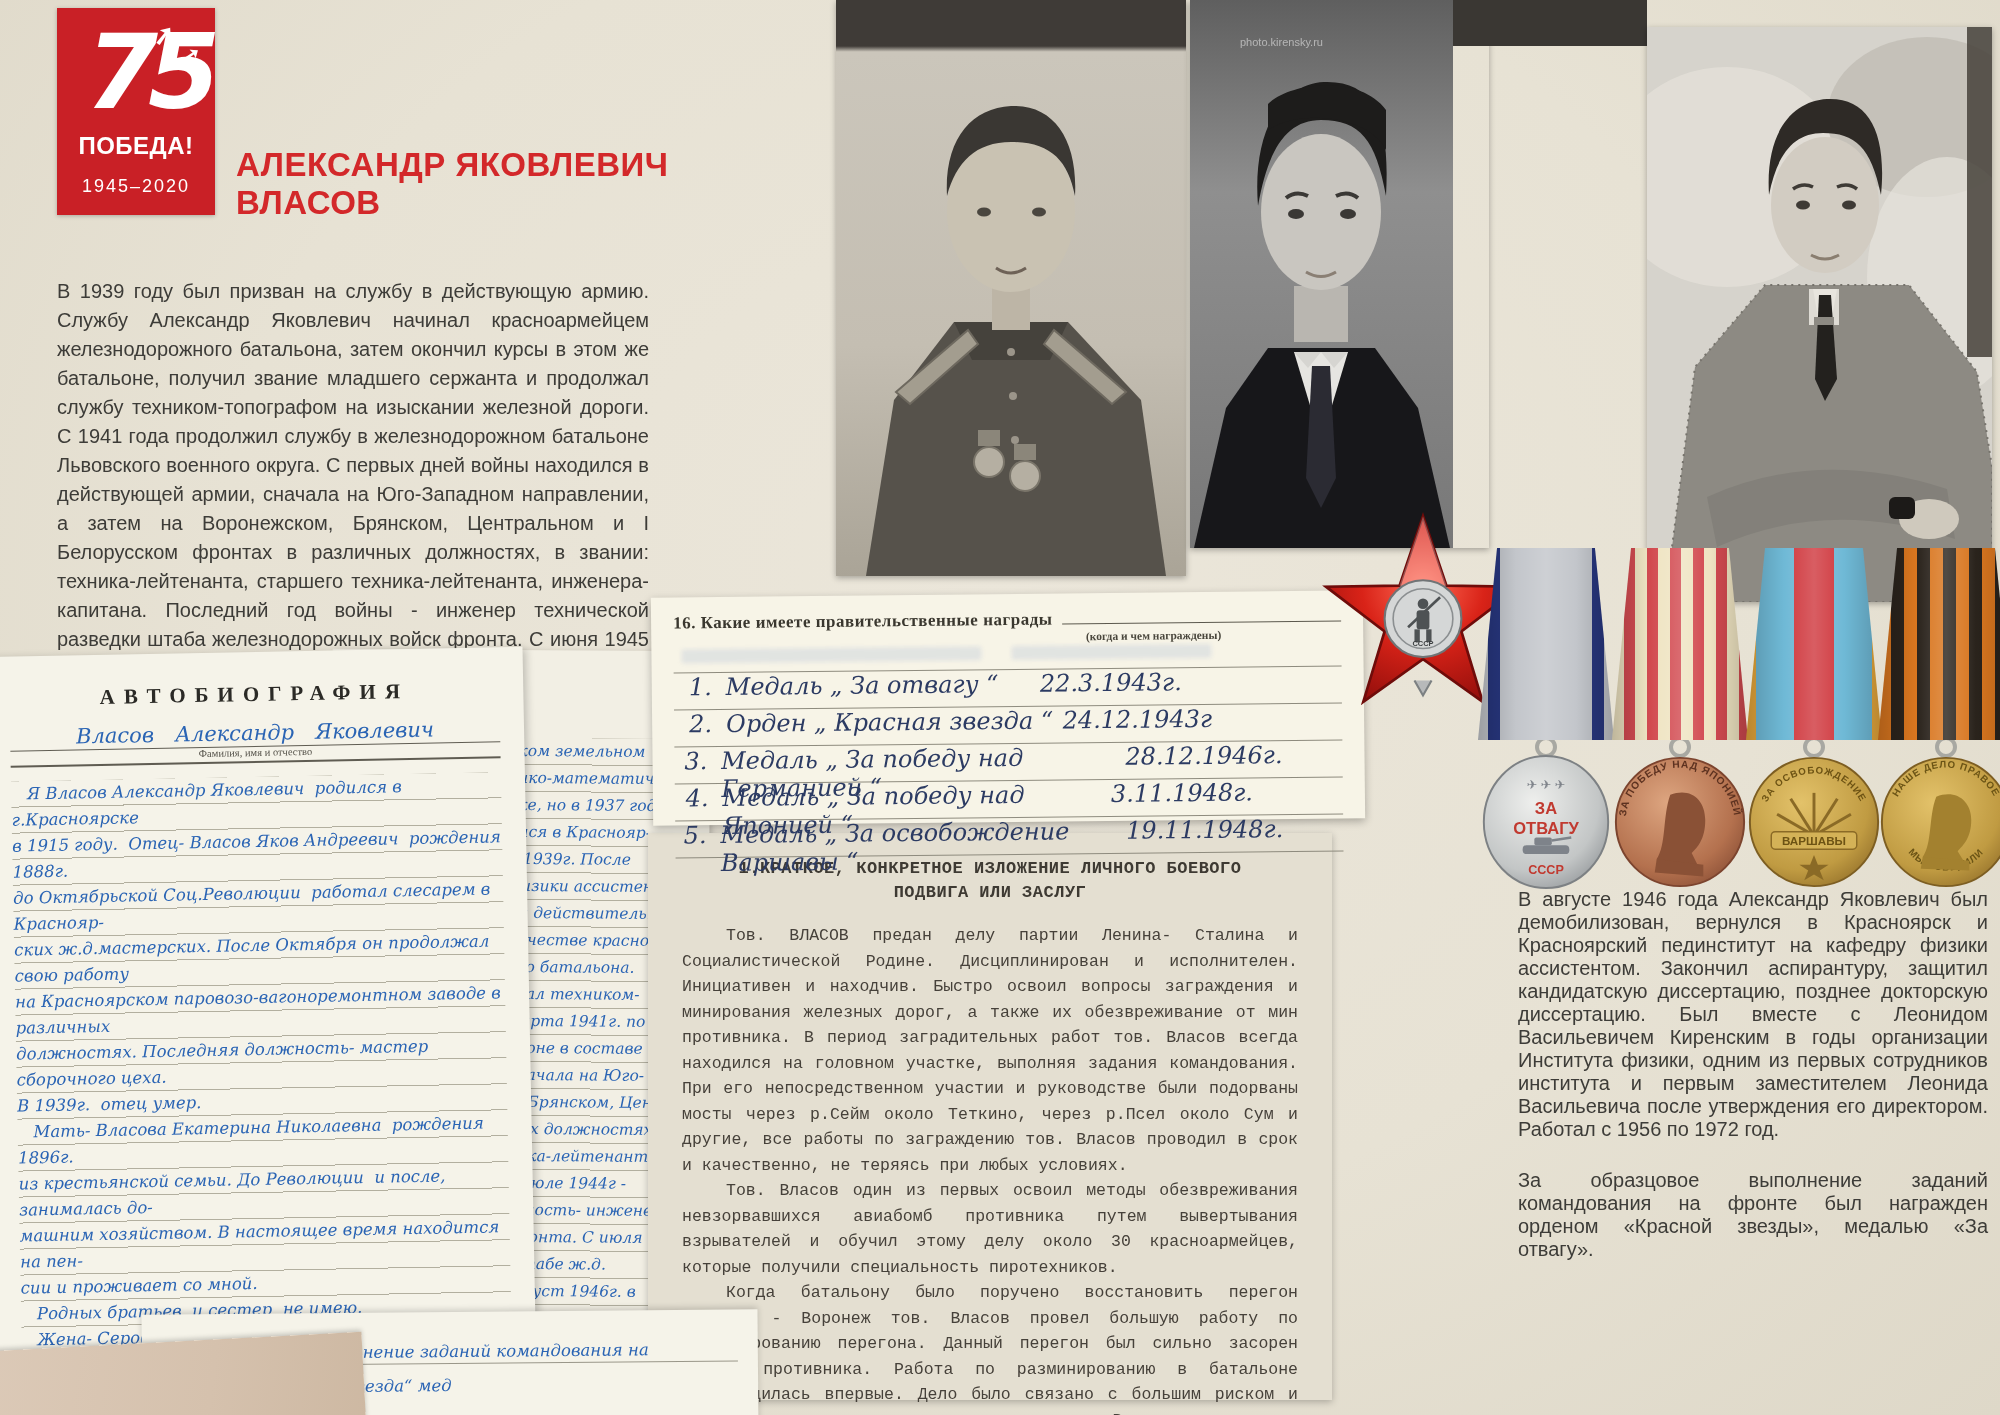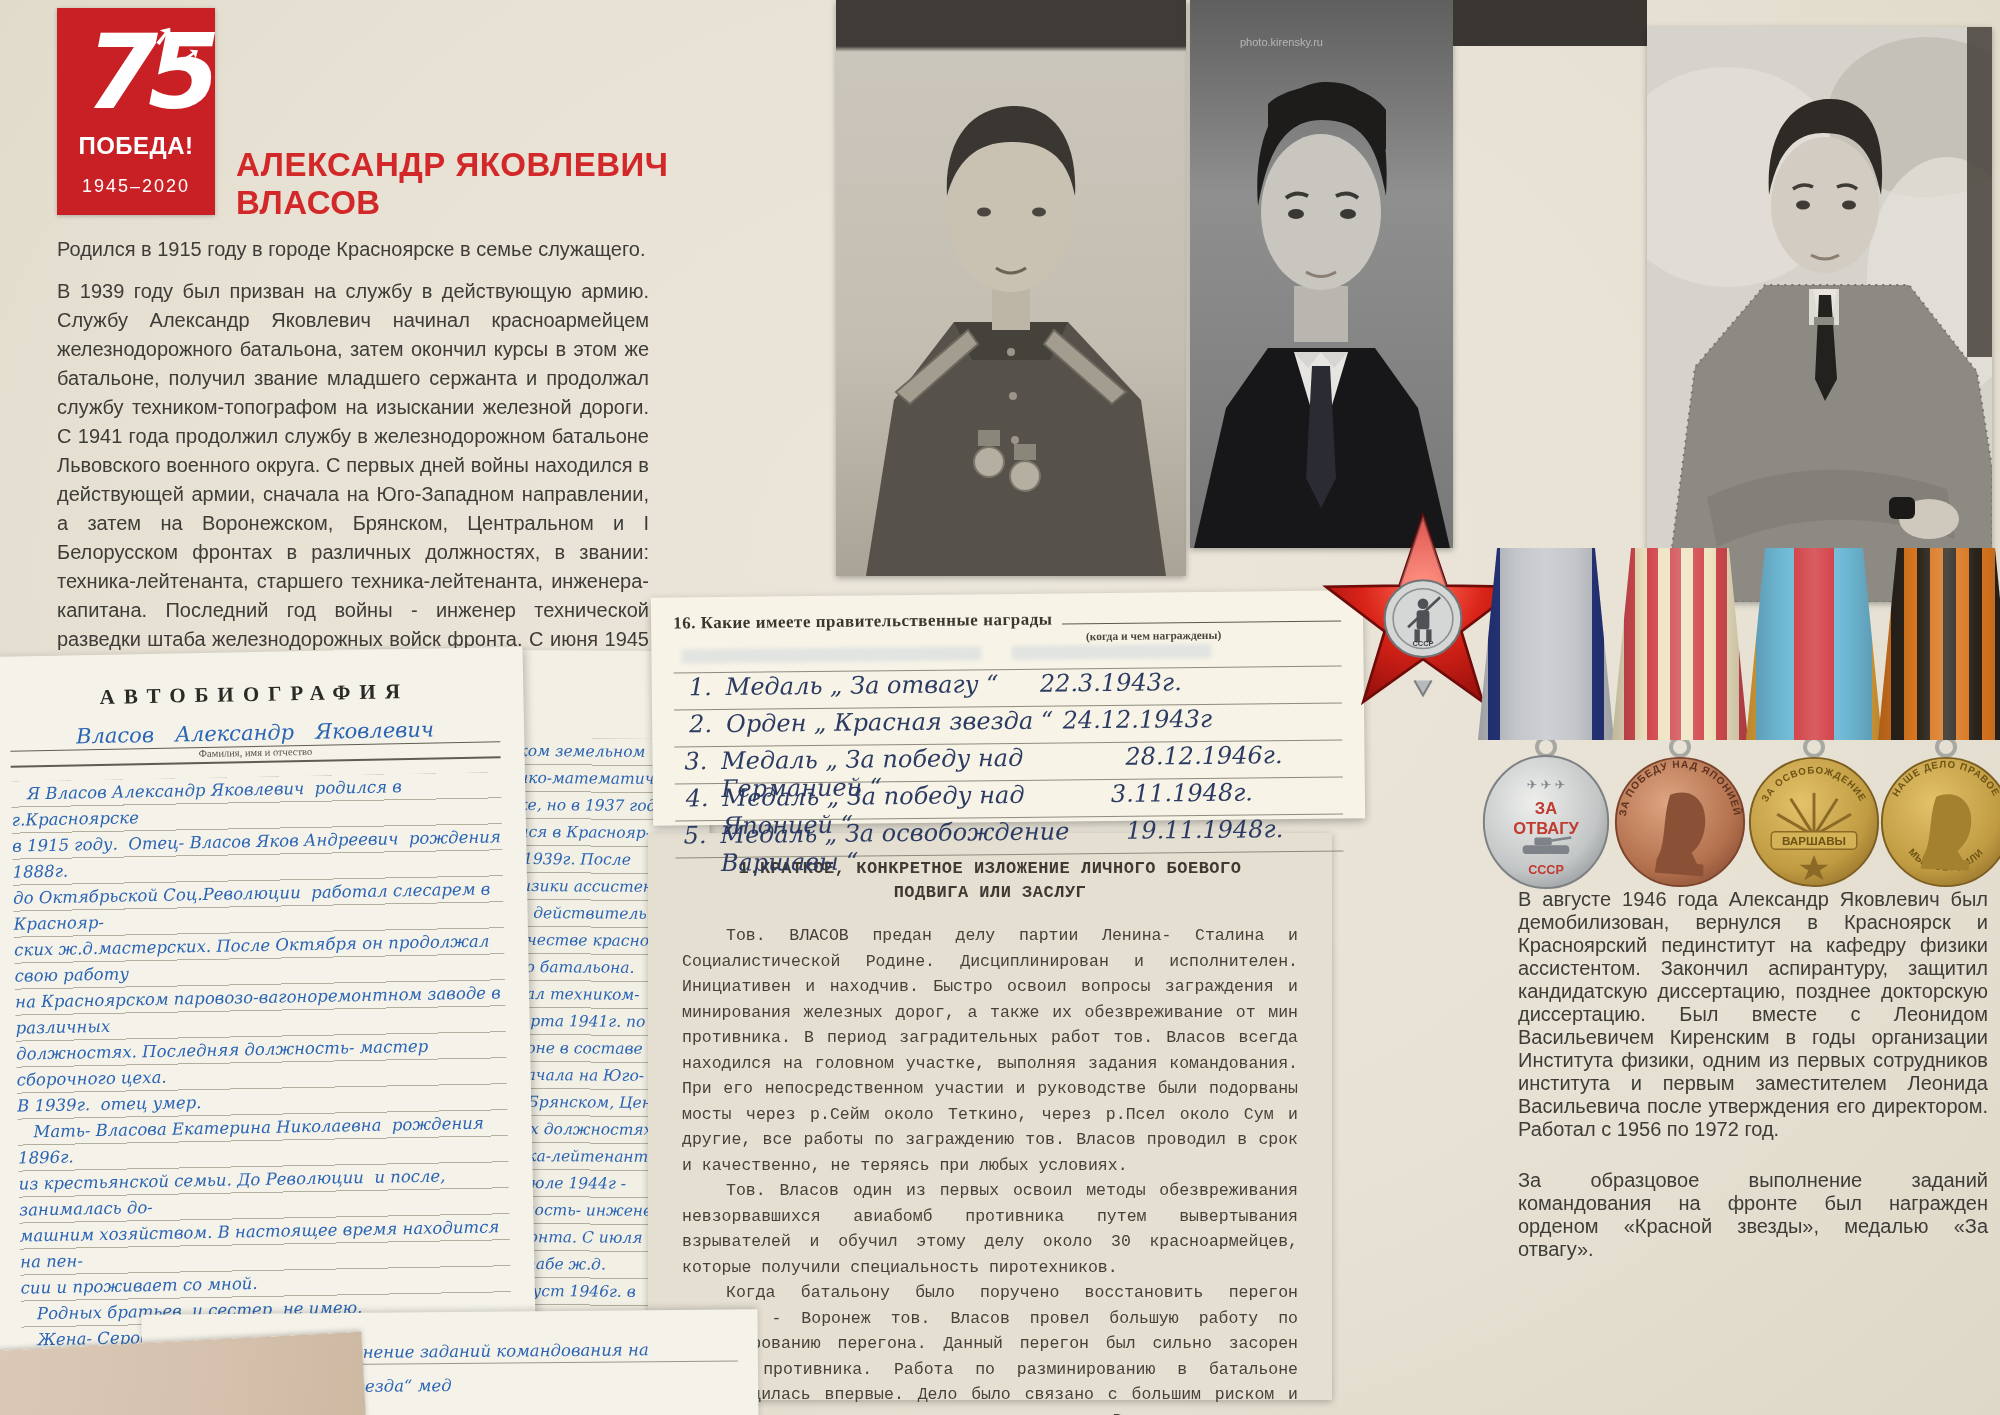--- a/index.html
+++ b/index.html
@@ -22,21 +22,21 @@
   .title{position:absolute;left:236px;top:146px;font-size:33px;font-weight:bold;color:#d3282a;line-height:38px;letter-spacing:.5px;}
 
   
   .intro{position:absolute;left:57px;top:238px;width:620px;font-size:20px;color:#3d3c38;}
   .bio-main{position:absolute;left:57px;top:277px;width:592px;font-size:20px;line-height:29px;
         text-align:justify;color:#3d3c38;}
 
   
   .photo{position:absolute;overflow:hidden;box-shadow:0 2px 6px rgba(0,0,0,.3);}
   .photo1{left:836px;top:0;width:350px;height:576px;}
-  .photo2{left:1190px;top:0;width:263px;height:548px;}
+  .photo2{left:1190px;top:0;width:299px;height:548px;}
   .photo3{left:1647px;top:27px;width:345px;height:575px;}
   .gap-strip{position:absolute;left:1453px;top:0;width:194px;height:46px;background:#3a3733;}
 
   
   .award-form{position:absolute;left:652px;top:594px;width:712px;height:228px;background:#f7f4e7;
         transform:rotate(-0.6deg);box-shadow:0 3px 9px rgba(0,0,0,.28);z-index:3;padding:16px 22px;box-sizing:border-box;}
   .af-label-row{display:flex;align-items:baseline;font-family:"Liberation Serif",serif;font-weight:bold;
         font-size:17px;color:#3a372f;letter-spacing:.5px;}
   .af-fill{flex:1;border-bottom:1.5px solid #5c594e;margin-left:10px;height:14px;}
   .af-note{text-align:right;font-family:"Liberation Serif",serif;font-size:11.5px;color:#4a473d;margin:1px 120px 0 0;font-weight:bold;}
@@ -122,21 +122,20 @@
     <div class="logo-arrow a2">➚</div>
     <div class="logo-word">ПОБЕДА!</div>
     <div class="logo-years">1945–2020</div>
   </div>
 
   <div class="title">
     <div>АЛЕКСАНДР ЯКОВЛЕВИЧ</div>
     <div>ВЛАСОВ</div>
   </div>
 
-  <div class="intro">Родился в 1915 году в городе Красноярске в семье служащего.</div>
   <div class="bio-main">В 1939 году  был призван на службу в действующую армию. Службу Александр Яковлевич  начинал красноармейцем железнодорожного батальона, затем окончил курсы в этом же батальоне, получил звание младшего сержанта и продолжал службу техником-топографом на изыскании железной дороги. С 1941 года продолжил службу в железнодорожном батальоне Львовского военного округа. С первых дней войны находился в действующей армии, сначала на Юго-Западном направлении, а затем на Воронежском, Брянском, Центральном и I Белорусском фронтах в различных должностях, в звании: техника-лейтенанта, старшего техника-лейтенанта, инженера-капитана. Последний год войны - инженер технической разведки штаба железнодорожных войск фронта. С июня 1945 по март 1946 года находился на службе в штабе железнодорожных войск Забайкальского фронта.</div>
 
   <div class="photo photo1">
     <svg width="350" height="576" viewBox="0 0 350 576">
       <defs>
         <linearGradient id="p1bg" x1="0" y1="0" x2="0" y2="1">
           <stop offset="0" stop-color="#3f3b37"></stop>
             <stop offset="0.08" stop-color="#3f3b37"></stop>
           <stop offset="0.09" stop-color="#cbc6bb"></stop>
             <stop offset="0.6" stop-color="#c4beb2"></stop>

